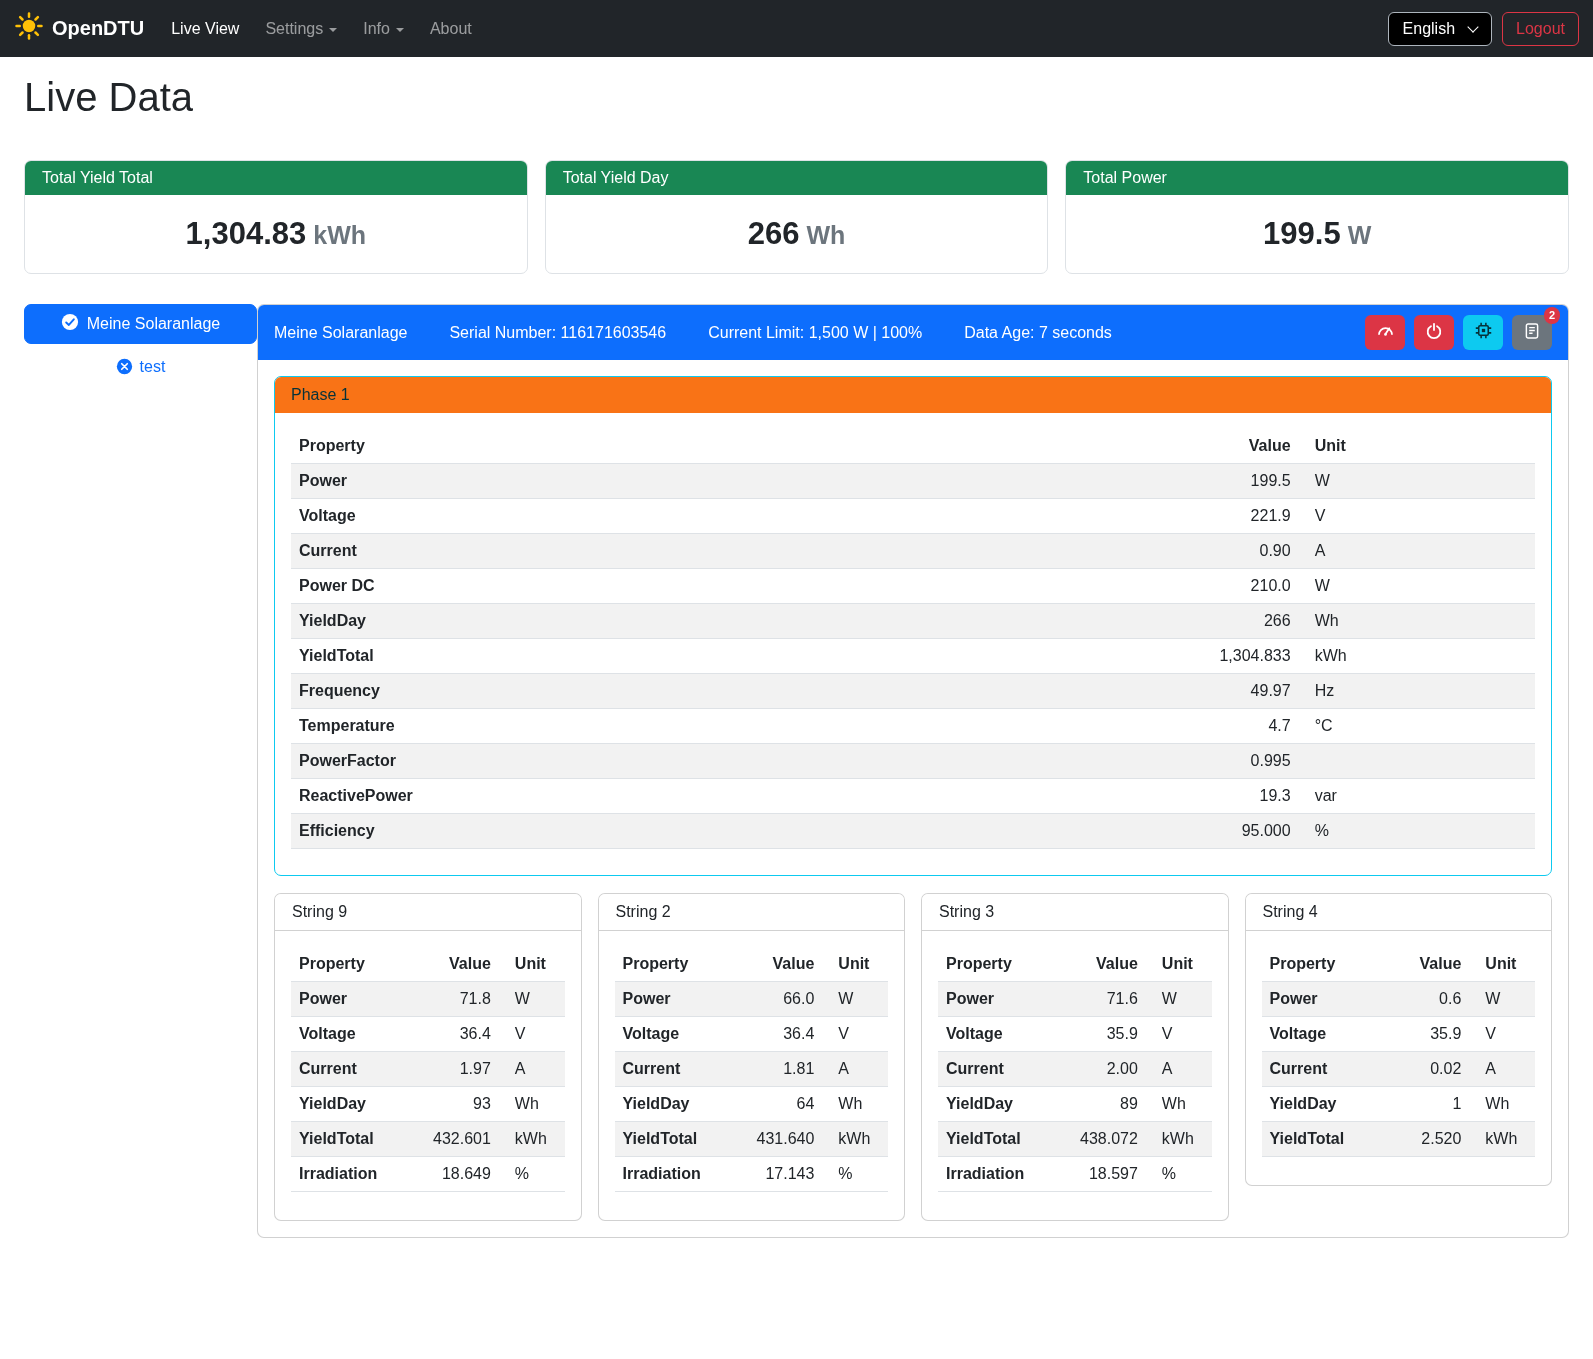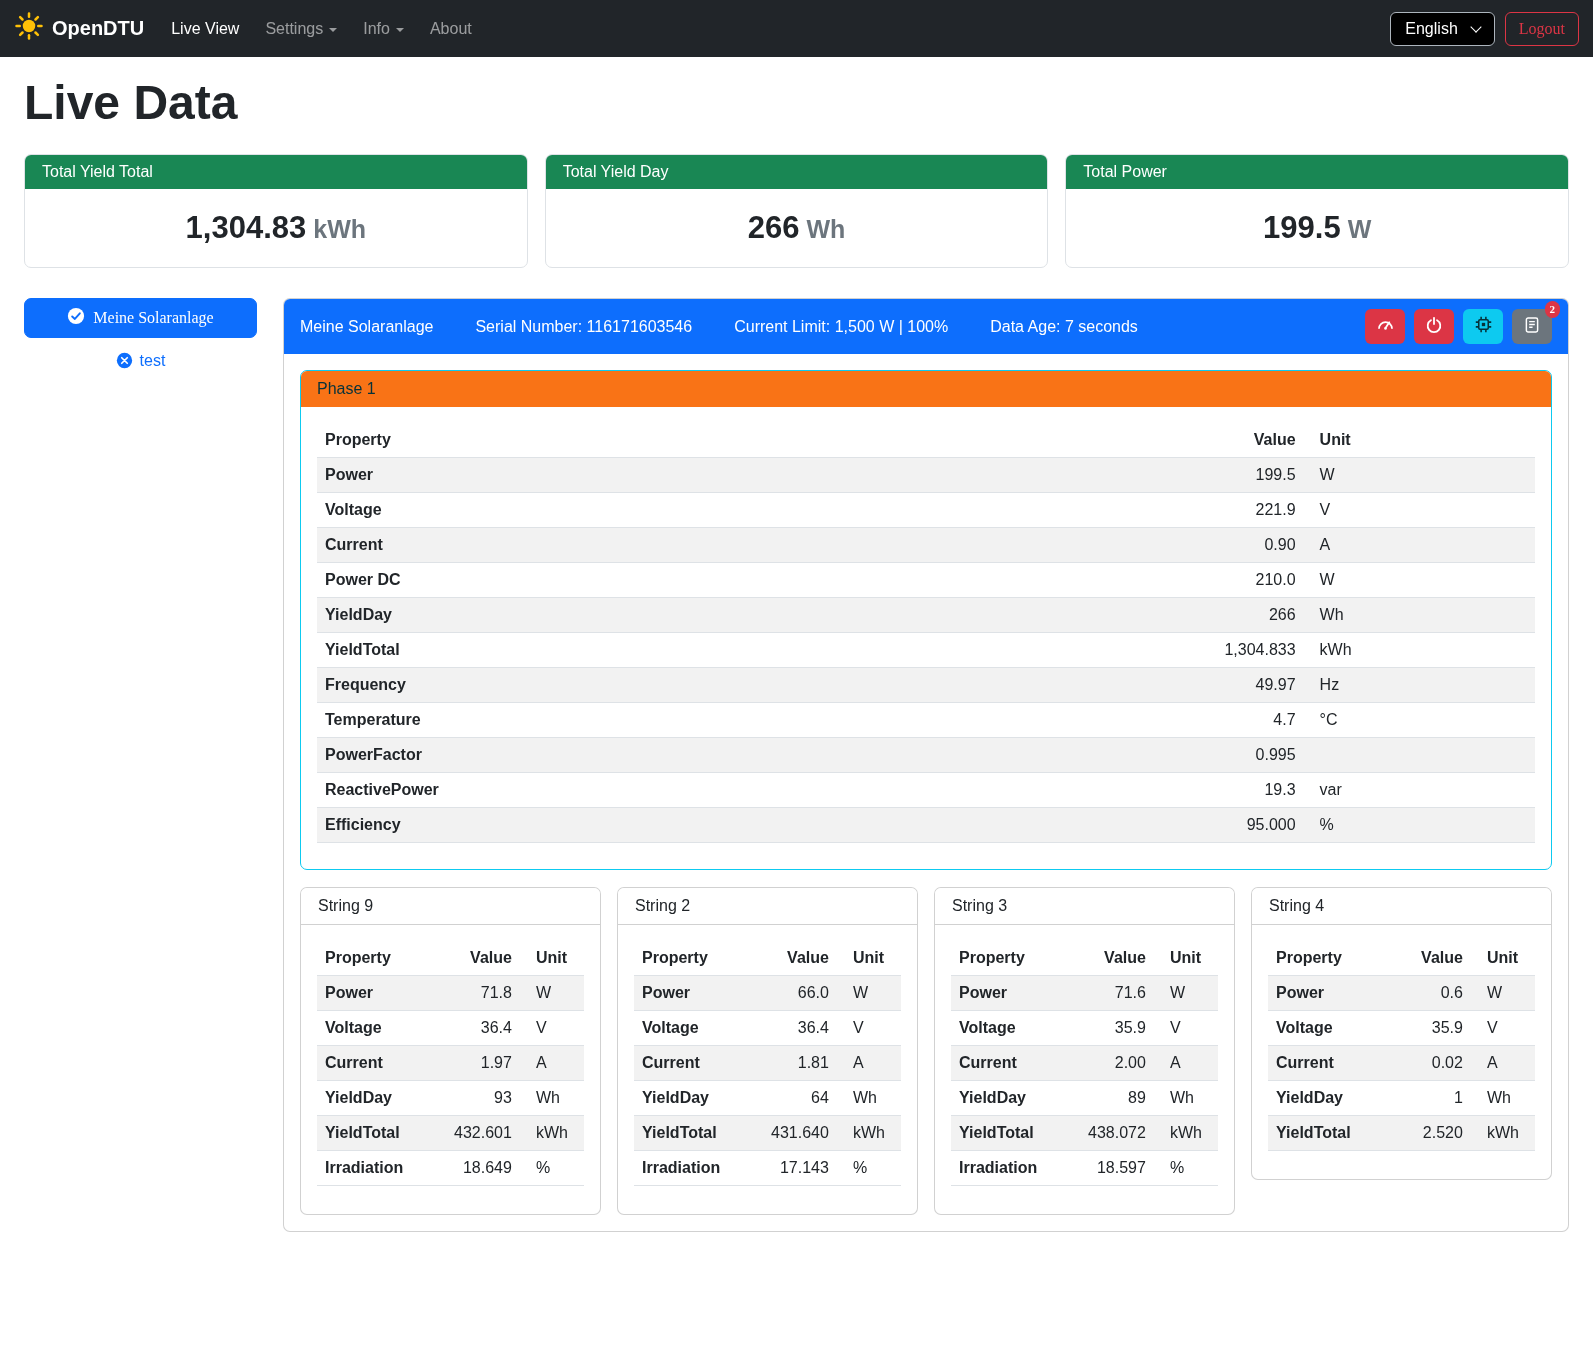--- a/index.html
+++ b/index.html
@@ -1,44 +1,44 @@
 <!DOCTYPE html>
 <html><head>
 <meta charset="utf-8">
 <title>OpenDTU Live Data</title>
 <style>
   *{box-sizing:border-box;margin:0;padding:0}
   body{font-family:"Liberation Sans",sans-serif;background:#fff;color:#212529;width:1593px;font-size:16px}
   a{text-decoration:none;color:inherit}
-  button{font-family:Liberation Serif, serif;font-size:inherit}
+  button{font-family:Liberation Sans, sans-serif;font-size:inherit}
 
   
   .navbar{background:#212529;height:57px;display:flex;align-items:center;padding:0 14px}
   .brand{display:flex;align-items:center;gap:8px;color:#fff;font-size:20px;font-weight:700;cursor:pointer}
   .nav-links{display:flex;align-items:center;margin-left:14px}
   .nav-link{color:rgba(255,255,255,.55);padding:8px 13px;cursor:pointer;display:flex;align-items:center;gap:6px}
   .nav-link.active{color:#fff}
   .caret{width:0;height:0;border-left:4px solid transparent;border-right:4px solid transparent;border-top:4px solid currentColor;display:inline-block;margin-top:2px}
   .nav-right{margin-left:auto;display:flex;align-items:center;gap:10px}
   .lang-select{display:flex;align-items:center;gap:14px;border:1px solid #adb5bd;border-radius:6px;padding:7px 14px;color:#fff;cursor:pointer;background:#000000}
   .chev{width:8px;height:8px;border-right:1.7px solid #fff;border-bottom:1.7px solid #fff;transform:rotate(45deg);margin-top:-3px}
   .logout-btn{background:transparent;border:1px solid #dc3545;color:#dc3545;border-radius:6px;padding:7px 13px;cursor:pointer}
 
   
   .container{padding:0 24px}
-  .page-title{font-size:48px;font-weight:700;margin:18px 0 24px}
+  .page-title{font-size:40px;font-weight:400;margin:18px 0 40px}
 
   .summary-row{display:grid;grid-template-columns:repeat(3,1fr);gap:17px;margin-bottom:30px}
   .summary-card{border:1px solid #dee2e6;border-radius:7px;overflow:hidden;background:#fff}
   .summary-head{background:#198754;color:#fff;padding:8px 17px}
   .summary-body{padding:21px 16px;text-align:center}
   .summary-value{font-size:31px;font-weight:700;color:#212529}
   .summary-unit{font-size:25px;font-weight:600;color:#6c757d;margin-left:7px}
 
-  .layout{display:grid;grid-template-columns:233px 1fr;gap:26px;align-items:start;margin-bottom:30px}
+  .layout{display:grid;grid-template-columns:233px 1fr;align-items:start;margin-bottom:30px}
   .sidebar{display:flex;flex-direction:column}
   .inverter-btn{display:flex;align-items:center;justify-content:center;gap:8px;background:#0d6efd;border:1px solid #0d6efd;color:#fff;border-radius:7px;padding:8px 10px;cursor:pointer;width:100%;font-size:16px}
   .test-row{display:flex;align-items:flex-start;justify-content:center;gap:7px;margin-top:14px}
   .test-link{color:#0d6efd;cursor:pointer}
 
   
   .inverter-card{border:1px solid rgba(0,0,0,.18);border-radius:7px;background:#fff}
   .inverter-header{background:#0d6efd;color:#fff;border-radius:6px 6px 0 0;display:flex;align-items:center;padding:10px 16px;gap:42px}
   .header-actions{margin-left:auto;display:flex;gap:9px}
   .icon-btn{position:relative;width:40px;height:35px;border:none;border-radius:6px;display:flex;align-items:center;justify-content:center;cursor:pointer}

